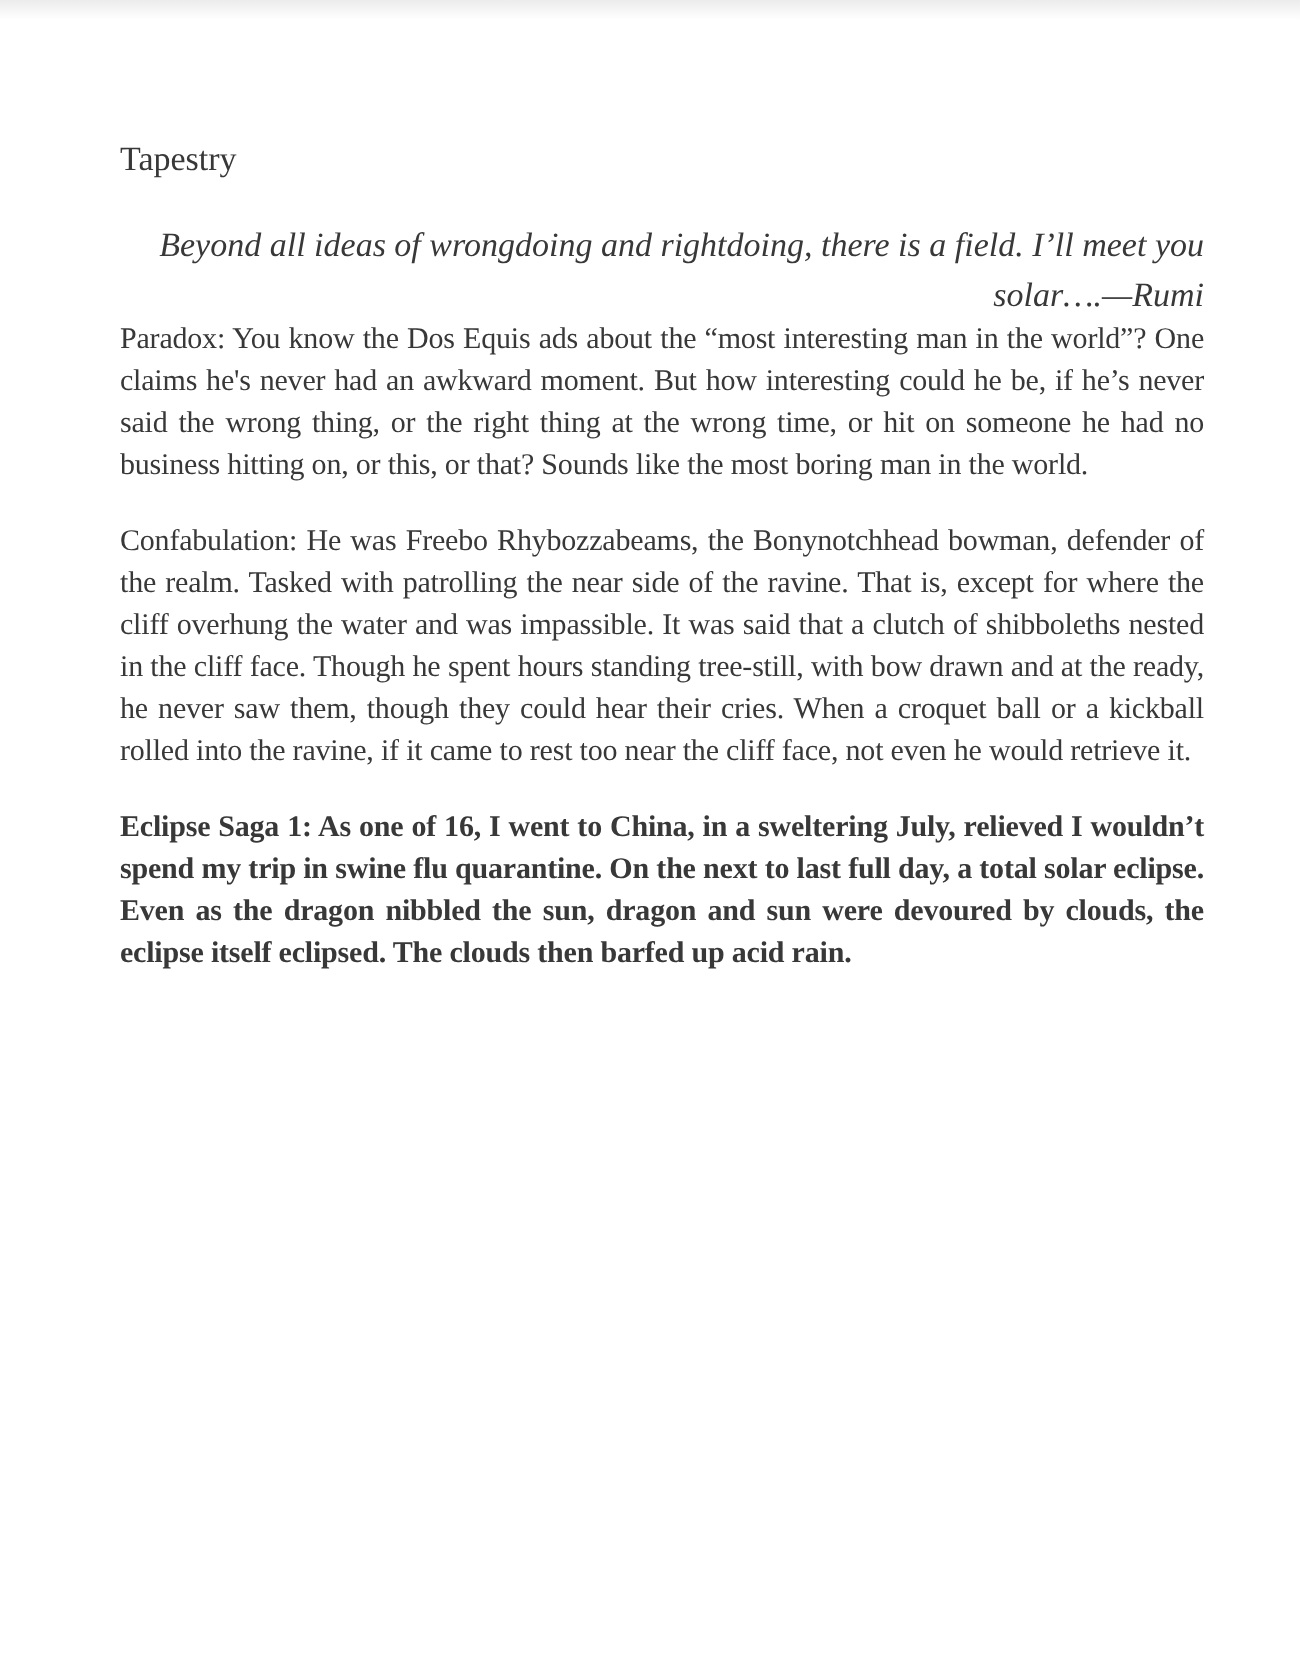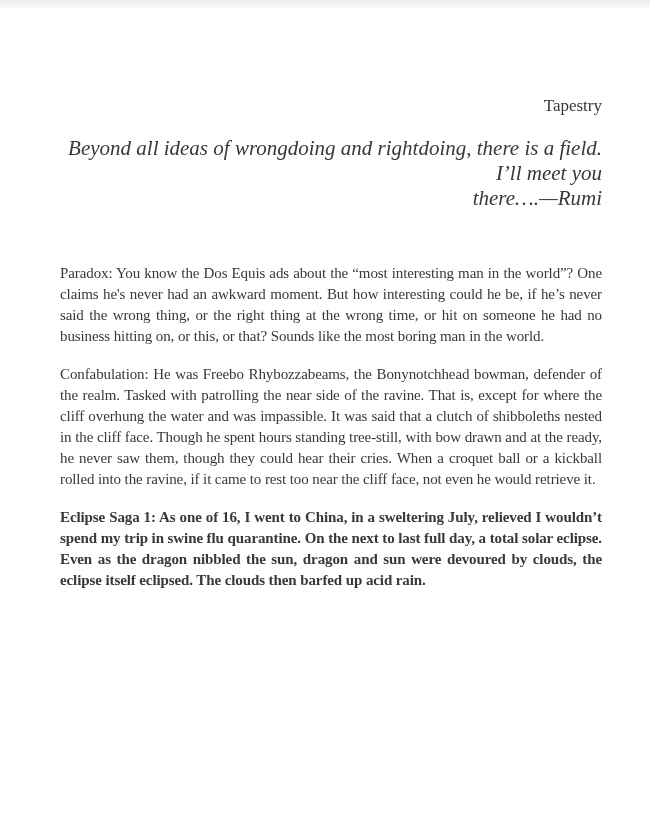--- a/index.html
+++ b/index.html
@@ -23,34 +23,33 @@
     background: linear-gradient(#ececec, #ffffff);
     pointer-events: none;
   }
   .content {
     position: absolute;
     top: 0;
     left: 60px;
     width: 542px;
   }
   .title {
-    padding-top: 96px;
-    text-align: right;
+    padding-top: 70px;
+    text-align: left;
     font-size: 17px;
     line-height: 20px;
   }
   .epigraph {
     margin-top: 20px;
     text-align: right;
     font-style: italic;
-    font-size: 21px;
+    font-size: 17px;
     line-height: 25px;
   }
   .body-text {
-    margin-top: 52px;
     font-size: 15px;
     line-height: 21px;
     letter-spacing: -0.1px;
   }
   .para {
     margin: 0 0 17px 0;
     text-align: justify;
   }
   .para.tight {
     margin-bottom: 0;
@@ -64,21 +63,21 @@
 <body>
 
 <div class="page">
   <div class="top-shade"></div>
   <div class="content">
 
     <div class="title">Tapestry</div>
 
     <div class="epigraph">
       <div class="epigraph-line">Beyond all ideas of wrongdoing and rightdoing, there is a field. I’ll meet you</div>
-      <div class="epigraph-line">there….—Rumi</div>
+      <div class="epigraph-line">solar….—Rumi</div>
     </div>
 
     <div class="body-text">
       <p class="para">Paradox: You know the Dos Equis ads about the “most interesting man in the world”? One claims he's never had an awkward moment. But how interesting could he be, if he’s never said the wrong thing, or the right thing at the wrong time, or hit on someone he had no business hitting on, or this, or that? Sounds like the most boring man in the world.</p>
       <p class="para">Confabulation: He was Freebo Rhybozzabeams, the Bonynotchhead bowman, defender of the realm. Tasked with patrolling the near side of the ravine. That is, except for where the cliff overhung the water and was impassible. It was said that a clutch of shibboleths nested in the cliff face. Though he spent hours standing tree-still, with bow drawn and at the ready, he never saw them, though they could hear their cries. When a croquet ball or a kickball rolled into the ravine, if it came to rest too near the cliff face, not even he would retrieve it.</p>
       <p class="para tight">Eclipse Saga 1: As one of 16, I went to China, in a sweltering July, relieved I wouldn’t spend my trip in swine flu quarantine. On the next to last full day, a total solar eclipse. Even as the dragon nibbled the sun, dragon and sun were devoured by clouds, the eclipse itself eclipsed. The clouds then barfed up acid rain.</p>
     </div>
 
   </div>
 </div>

